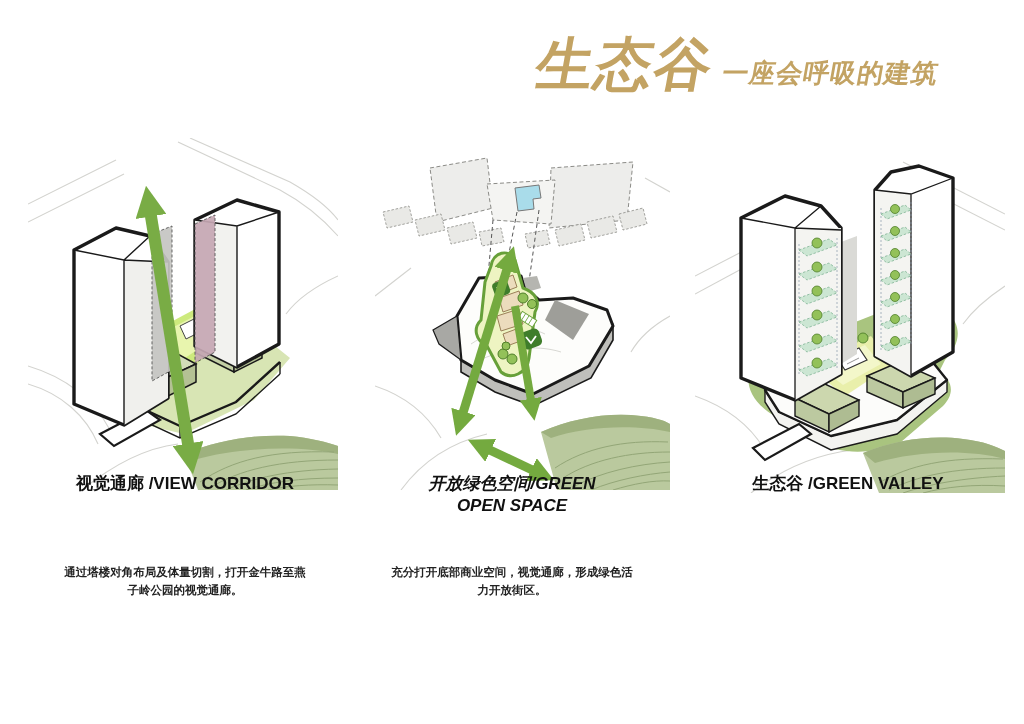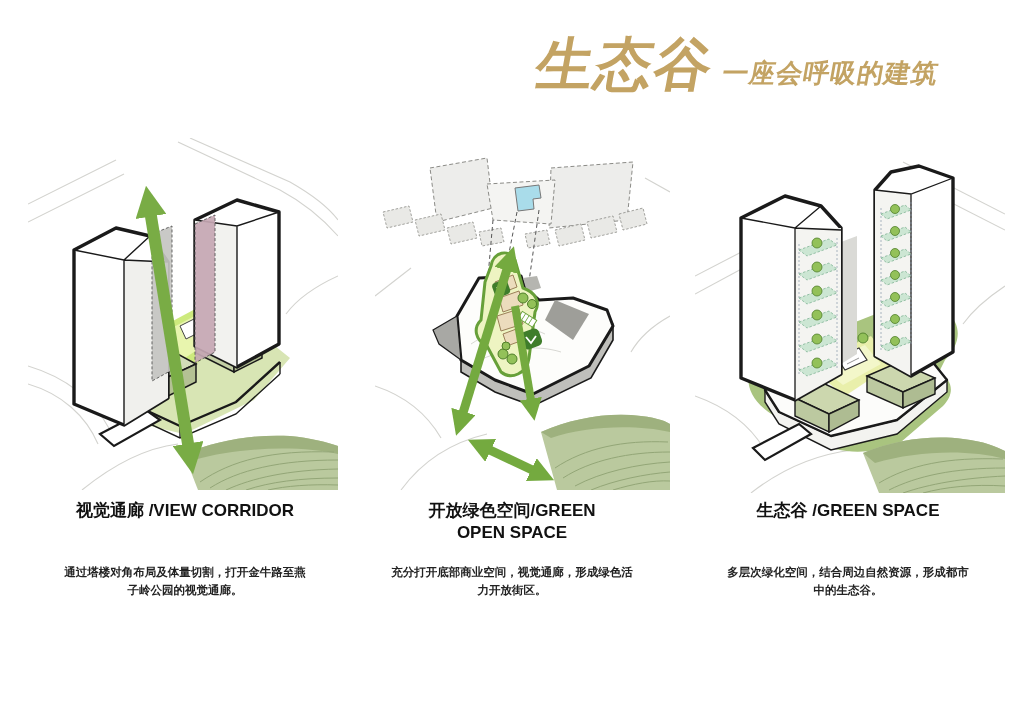--- a/index.html
+++ b/index.html
@@ -10,25 +10,25 @@
   
   .hdr{
     position:absolute;top:36px;right:84px;display:flex;align-items:flex-end;gap:10px;
     color:#c3a363;transform:skewX(-10deg);white-space:nowrap;
   }
   .hdr h1{margin:0;font-size:57px;line-height:1;font-weight:bold;letter-spacing:2px;}
   .hdr h2{margin:0 0 7px 0;font-size:26px;line-height:1;font-weight:bold;letter-spacing:1px;}
   
   figure.diagram{position:absolute;margin:0;}
   
-  .cap{position:absolute;top:500px;width:300px;text-align:center;font-weight:bold;
+  .cap{position:absolute;top:473px;width:300px;text-align:center;font-weight:bold;
        font-size:17px;line-height:1.3;color:#111;}
   .cap .inner{margin:0 auto;}
   .cap-c1{left:35px;}  .cap-c1 .inner{max-width:300px;}
-  .cap-c2{left:362px;} .cap-c2 .inner{max-width:205px;}
+  .cap-c2{left:362px;} .cap-c2 .inner{max-width:205px;font-style:italic;}
   .cap-c3{left:698px;} .cap-c3 .inner{max-width:300px;}
   .desc{position:absolute;top:547px;width:300px;text-align:center;font-weight:bold;
         font-size:11.5px;line-height:1.6;color:#222;margin-top:16px;}
   .desc .inner{max-width:250px;margin:0 auto;}
   .desc-c1{left:35px;} .desc-c2{left:362px;} .desc-c3{left:698px;}
   svg{display:block;}
 </style>
 </head>
 <body>
 
@@ -298,26 +298,23 @@
     </svg>
   </figure>
 
   <div class="cap cap-c1">
     <div class="inner">视觉通廊 /VIEW CORRIDOR</div>
   </div>
   <div class="cap cap-c2">
     <div class="inner">开放绿色空间/GREEN OPEN SPACE</div>
   </div>
   <div class="cap cap-c3">
-    <div class="inner">生态谷 /GREEN SPACE</div>
+    <div class="inner">生态谷 /GREEN VALLEY</div>
   </div>
 
   <div class="desc desc-c1">
     <div class="inner">通过塔楼对角布局及体量切割，打开金牛路至燕子岭公园的视觉通廊。</div>
   </div>
   <div class="desc desc-c2">
     <div class="inner">充分打开底部商业空间，视觉通廊，形成绿色活力开放街区。</div>
   </div>
-  <div class="desc desc-c3">
-    <div class="inner">多层次绿化空间，结合周边自然资源，形成都市中的生态谷。</div>
-  </div>
 
 </div>
 
 </body></html>

